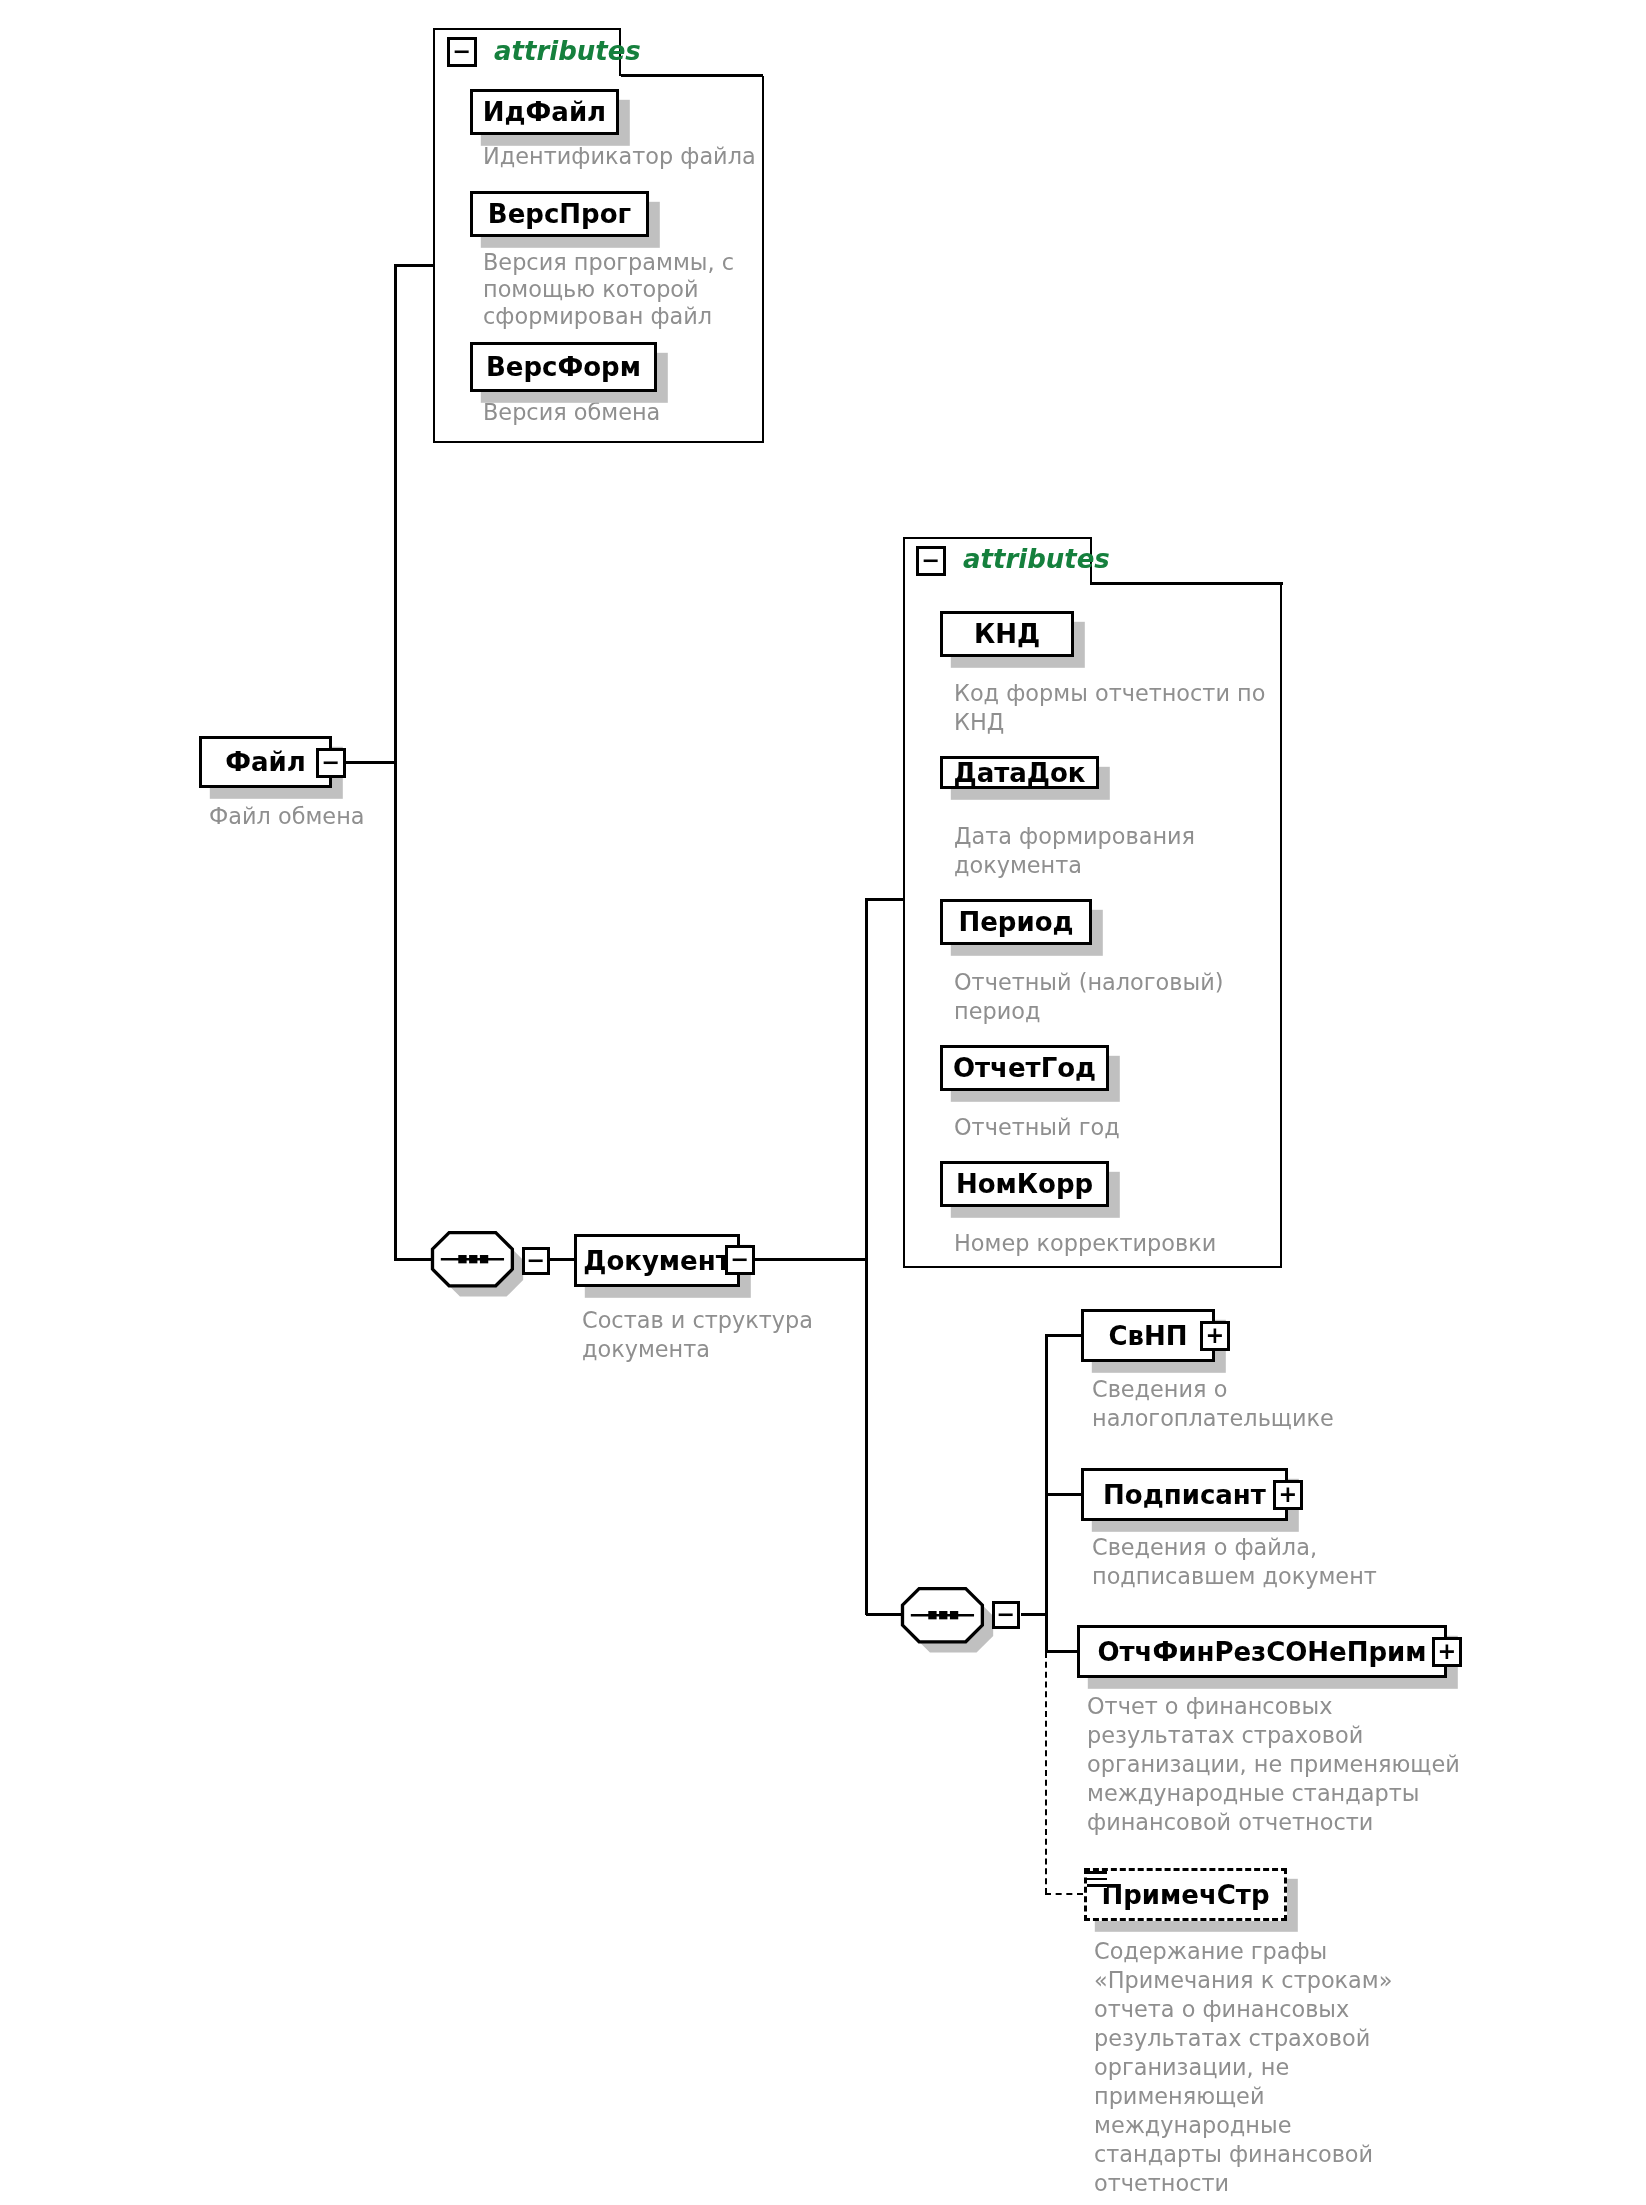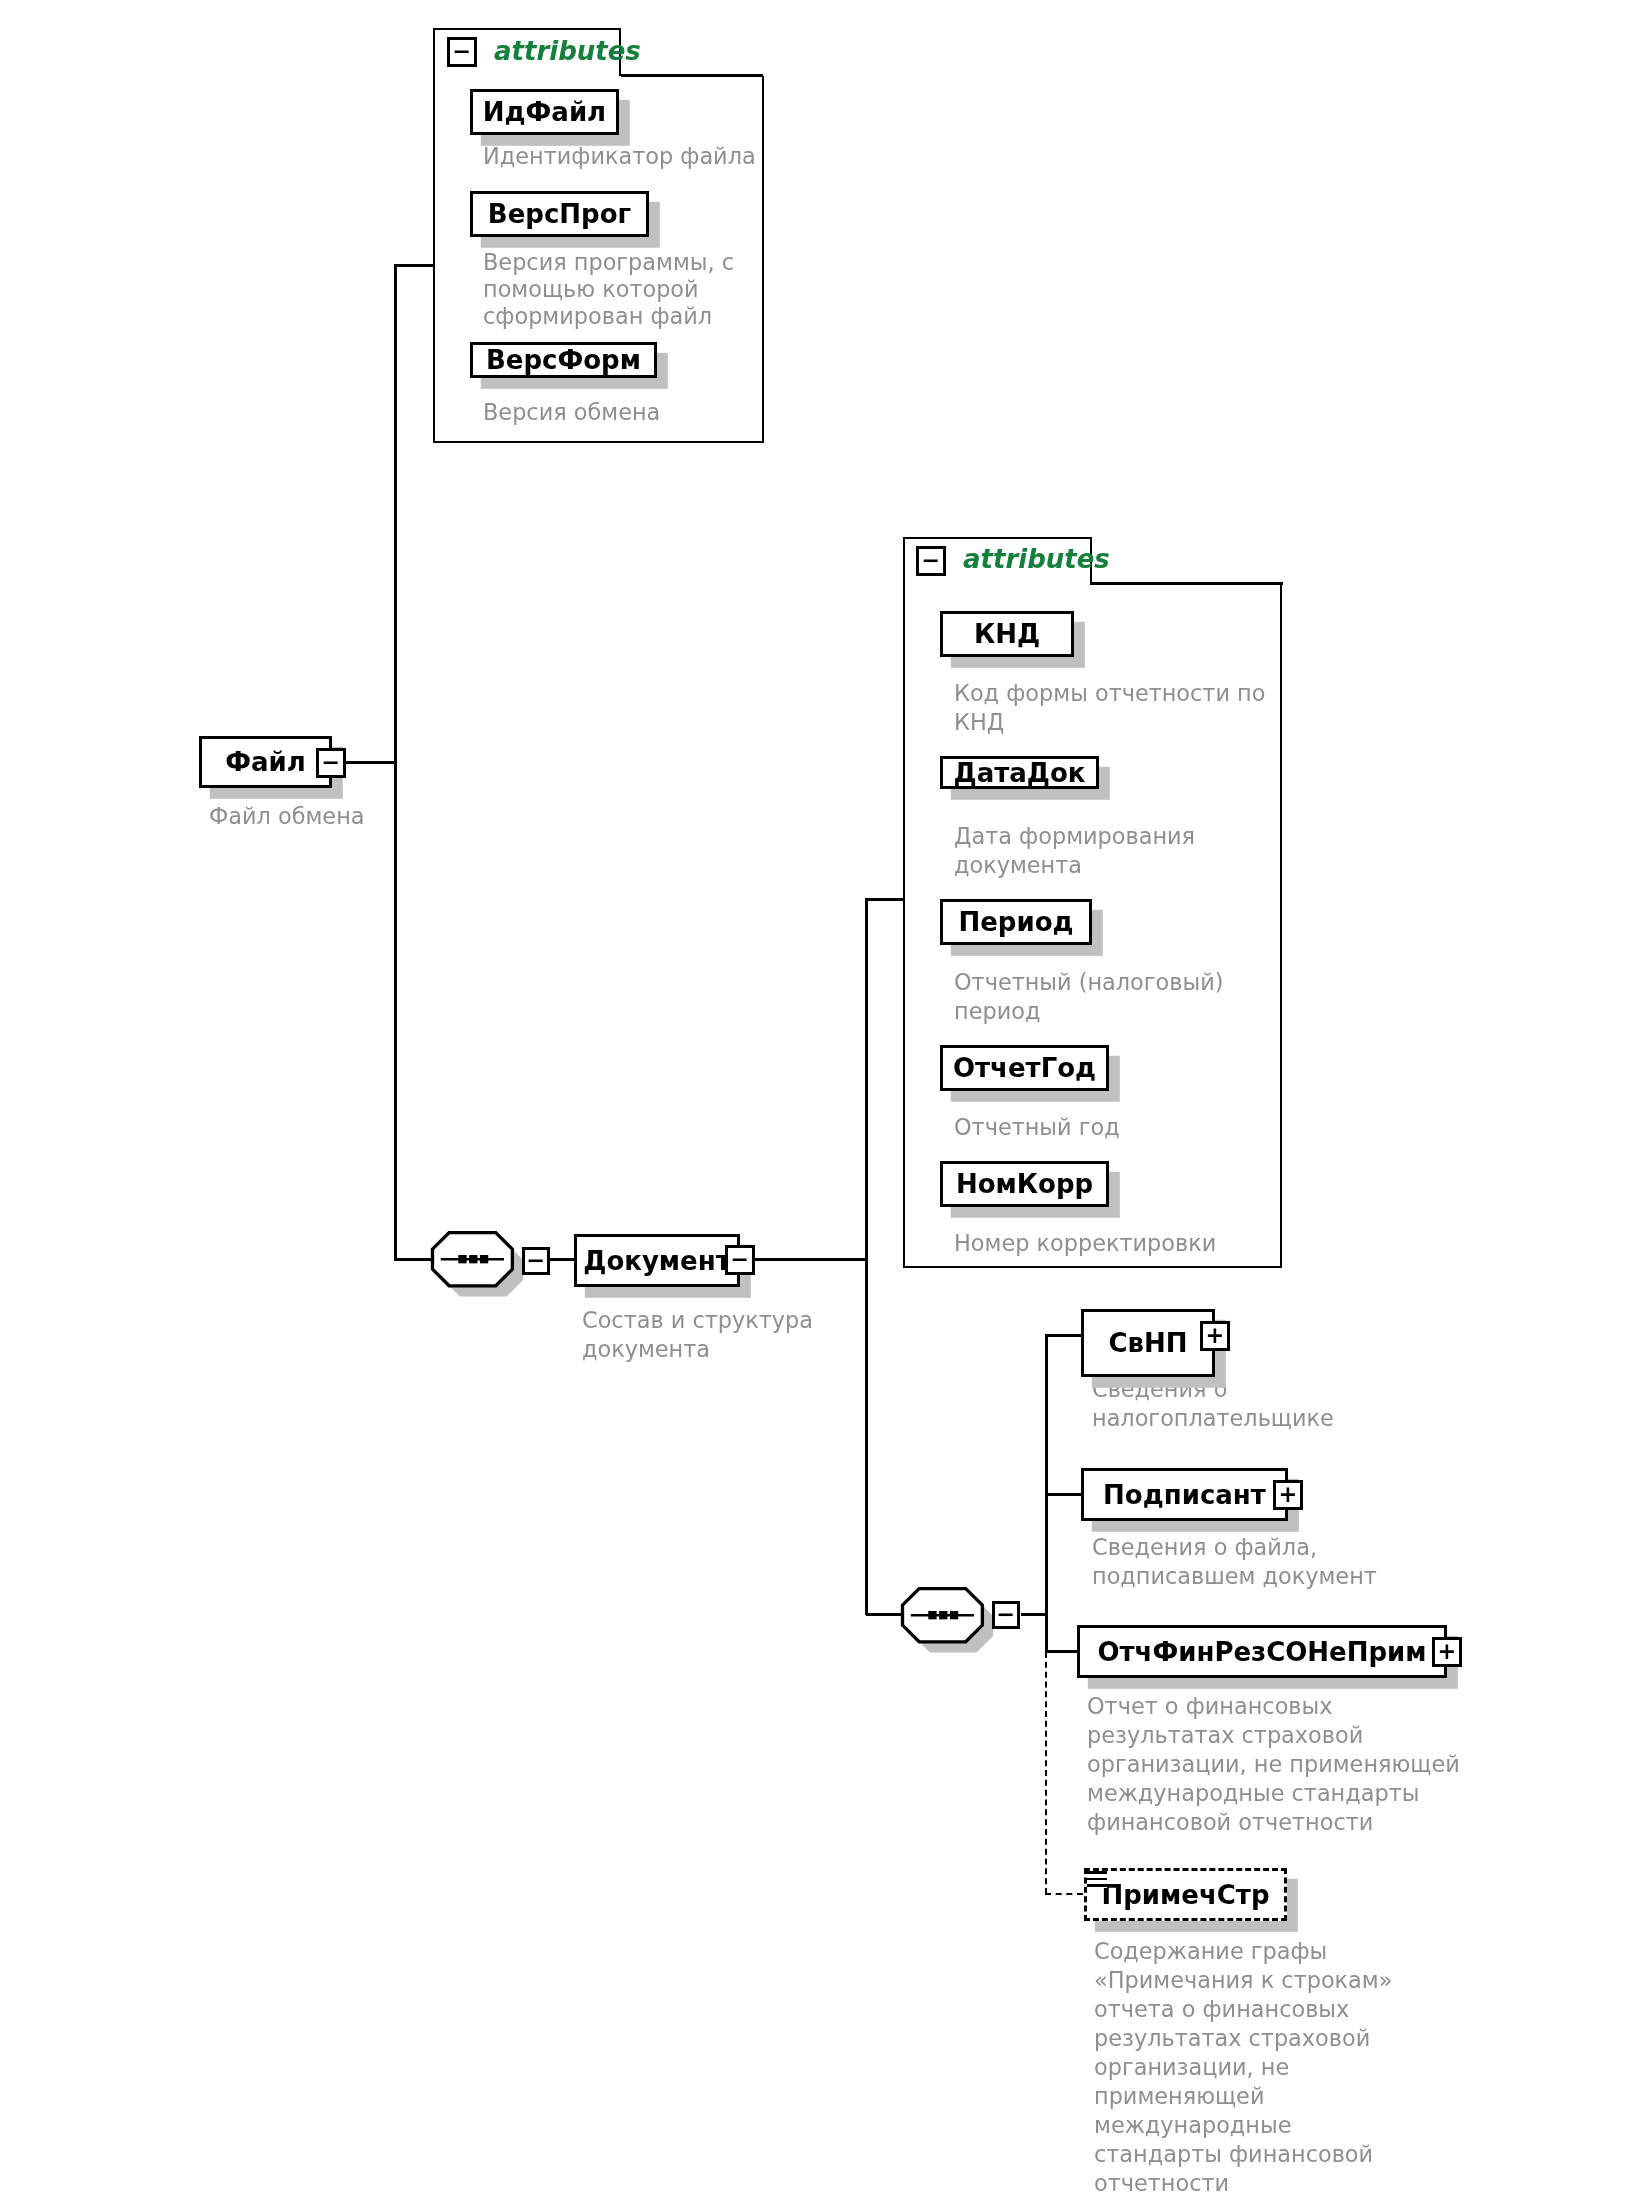--- a/index.html
+++ b/index.html
@@ -127,21 +127,21 @@
     </div>
   <div class="desc" style="left:483px;top:142px">Идентификатор файла</div>
 
   <div class="ebox" style="left:470px;top:191px;width:179px;height:46px">
       <span>ВерсПрог</span>
     </div>
   <div class="desc tight" style="left:483px;top:249px">Версия программы, с
 помощью которой
 сформирован файл</div>
 
-  <div class="ebox" style="left:470px;top:342px;width:187px;height:36px">
+  <div class="ebox" style="left:470px;top:342px;width:187px;height:50px">
       <span>ВерсФорм</span>
     </div>
   <div class="desc" style="left:483px;top:398px">Версия обмена</div>
 
   <div class="ebox" style="left:199px;top:736px;width:133px;height:52px">
       <span>Файл</span>
     </div>
   <div class="expander" style="left:316px;top:748px">
       <span>−</span>
     </div>
@@ -232,21 +232,21 @@
     </div>
   <div class="hline" style="left:1021px;top:1613px;width:25px"></div>
 
   <div class="vline" style="left:1045px;top:1334px;height:318px"></div>
   <div class="vdash" style="left:1045px;top:1652px;height:242px"></div>
   <div class="hline" style="left:1045px;top:1334px;width:36px"></div>
   <div class="hline" style="left:1045px;top:1493px;width:36px"></div>
   <div class="hline" style="left:1045px;top:1650px;width:31.5px"></div>
   <div class="hdash" style="left:1045px;top:1893px;width:38px"></div>
 
-  <div class="ebox" style="left:1081px;top:1309px;width:134px;height:68px">
+  <div class="ebox" style="left:1081px;top:1309px;width:134px;height:53px">
       <span>СвНП</span>
     </div>
   <div class="expander" style="left:1200px;top:1321px">
       <span>+</span>
     </div>
   <div class="desc" style="left:1092px;top:1375px">Сведения о
 налогоплательщике</div>
 
   <div class="ebox" style="left:1081px;top:1468px;width:207px;height:53px">
       <span>Подписант</span>

